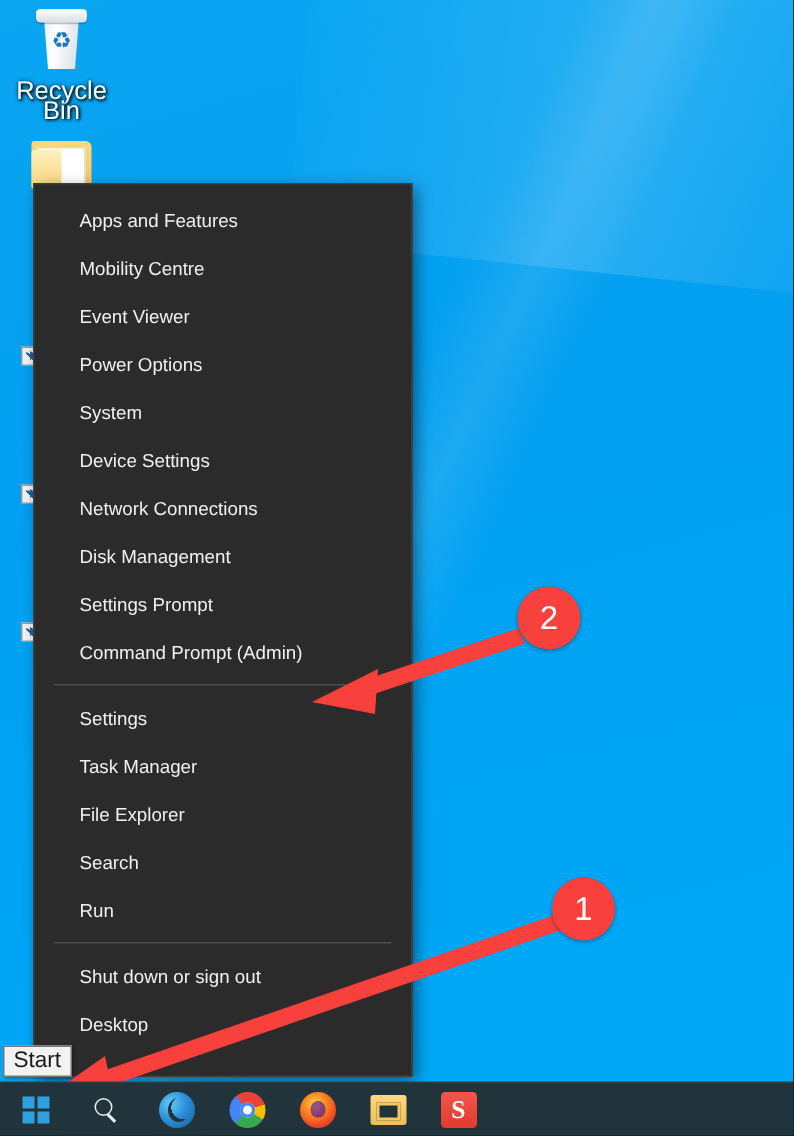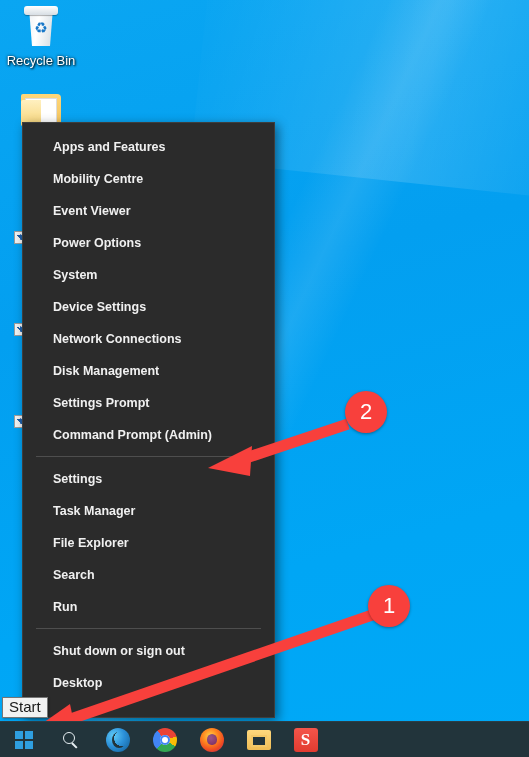--- a/index.html
+++ b/index.html
@@ -44,21 +44,21 @@
   }
   .desk-icon .glyph {
     display: block;
     height: 46px;
     margin: 0 auto 2px auto;
     position: relative;
   }
   .desk-icon .lbl {
     display: block;
     color: #ffffff;
-    font-size: 13px;
+    font-size: 17px;
     line-height: 13px;
     text-shadow: 0 0 3px rgba(0,0,0,.85), 1px 1px 2px rgba(0,0,0,.9);
     word-wrap: break-word;
   }
   .shortcut-badge {
     position: absolute;
     left: 10px;
     bottom: 0px;
     width: 13px;
     height: 13px;
@@ -186,21 +186,20 @@
   .menu-item {
     position: relative;
     height: 32px;
     line-height: 32px;
     padding-left: 30px;
     padding-right: 0;
     color: #f0f0f0;
     font-size: 12.5px;
     white-space: nowrap;
     cursor: default;
-    font-weight: bold;
   }
   .menu-item .chev {
     position: absolute;
     right: 12px;
     top: 0;
     color: #c8a45a;
     font-size: 13px;
   }
   .menu-sep {
     height: 1px;

